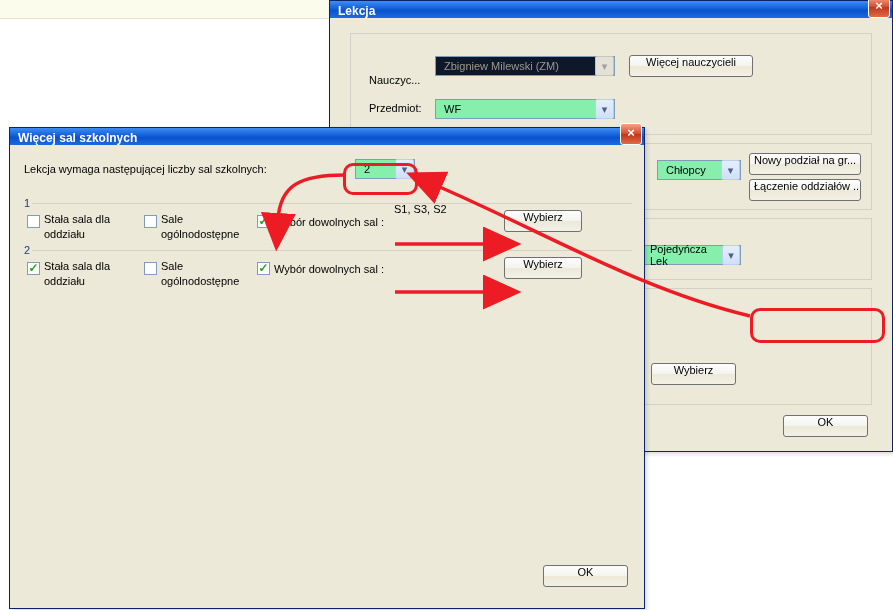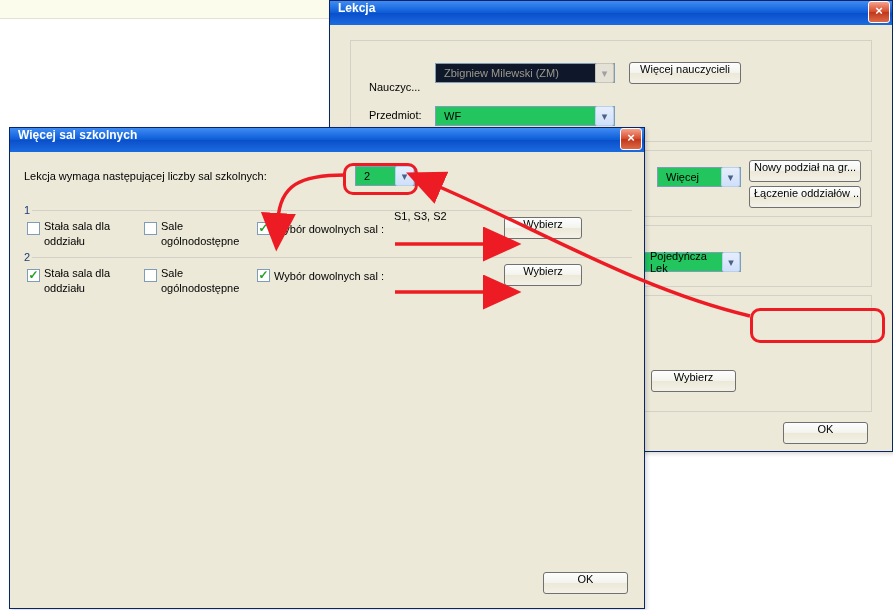--- a/index.html
+++ b/index.html
@@ -1,23 +1,23 @@
 <!DOCTYPE html>
 <html><head>
 <meta charset="utf-8">
 <style>
   html,body{margin:0;padding:0;width:893px;height:610px;background:#fff;font-family:"Tahoma","Segoe UI",sans-serif;font-size:11px;overflow:hidden}
   .win{position:absolute;border:1px solid #0a246a;background:#ece9d8;box-shadow:2px 2px 4px rgba(0,0,0,.15)}
-  .titlebar{height:24px;background:linear-gradient(to bottom,#3f8cf3 0%,#0b5bd7 50%,#0a4fca 51%,#1b6be0 100%);color:#fff;font-weight:bold;display:flex;align-items:flex-start;padding:0 2px 0 8px;font-size:12px;justify-content:space-between}
+  .titlebar{height:17px;background:linear-gradient(to bottom,#3f8cf3 0%,#0b5bd7 50%,#0a4fca 51%,#1b6be0 100%);color:#fff;font-weight:bold;display:flex;align-items:flex-end;padding:0 2px 0 8px;font-size:12px;justify-content:space-between}
   .titlebar .ttl{flex:1}
   .close-btn{width:20px;height:20px;border:1px solid #fff;border-radius:3px;background:linear-gradient(to bottom,#f5a18c,#d5492a 50%,#c0361a 51%,#de6a48);color:#fff;text-align:center;font-weight:bold;font-size:13px;line-height:17px;cursor:default}
   .body{position:relative;width:100%;height:calc(100% - 26px)}
   .fieldset{position:absolute;border:1px solid #d4d0c8;background:#ece9d8}
   .lbl{position:absolute;color:#000}
-  .input,.select{position:absolute;border:1px solid #7f9db9;background:#22c55e;height:20px;box-sizing:border-box;padding:2px 4px;font:inherit}
+  .input,.select{position:absolute;border:1px solid #7f9db9;background:#86efac;height:20px;box-sizing:border-box;padding:2px 4px;font:inherit}
   .select{display:flex;align-items:center;justify-content:space-between;padding-right:0}
   .select .val{padding-left:4px}
   .select .arrow{width:17px;height:18px;border:1px solid #b8d0ed;border-radius:2px;background:linear-gradient(to bottom,#e6eefc,#cfe0fa);display:flex;align-items:center;justify-content:center;color:#4d6185}
   .select.disabled{background:#0f172a}
   .select.disabled .val{color:#9c9a8c}
   .select.disabled .arrow{background:#e4e2d6;color:#a0a0a0;border-color:#c8c4b8}
   .btn{position:absolute;height:22px;border:1px solid #707070;border-radius:3px;background:linear-gradient(to bottom,#fdfdfd,#f3f3ee 50%,#ece9d8 51%,#f3f1e7);text-align:center;line-height:20px;font:inherit;box-sizing:border-box;cursor:default;padding:0 4px;overflow:hidden;white-space:nowrap}
   .checkbox{position:absolute;width:13px;height:13px;border:1px solid #7f9db9;background:#fff;box-sizing:border-box;display:flex;align-items:center;justify-content:center;color:#21a121;font-size:12px;font-weight:bold;line-height:11px}
   .clbl{position:absolute;max-width:100px;line-height:15px}
   .gnum{position:absolute;color:#1a3b7a}
@@ -36,31 +36,31 @@
     <span class="ttl">Lekcja</span>
     <span class="close-btn">×</span>
   </div>
   <div class="body">
     <div class="fieldset" style="left:20px;top:15px;right:20px;height:100px">
       <span class="lbl" style="left:18px;top:40px">Nauczyc...</span>
       <div class="select disabled" style="left:84px;top:22px;width:180px">
         <span class="val">Zbigniew Milewski (ZM)</span>
         <span class="arrow">▾</span>
       </div>
-      <div class="btn" style="left:278px;top:21px;width:112px">Więcej nauczycieli</div>
+      <div class="btn" style="left:278px;top:21px;width:124px">Więcej nauczycieli</div>
       <span class="lbl" style="left:18px;top:68px">Przedmiot:</span>
       <div class="select" style="left:84px;top:65px;width:180px">
         <span class="val">WF</span>
         <span class="arrow">▾</span>
       </div>
     </div>
 
     <div class="fieldset" style="left:20px;top:125px;right:20px;height:65px">
       <div class="select" style="right:130px;top:16px;width:84px">
-        <span class="val">Więcej</span>
+        <span class="val">Chłopcy</span>
         <span class="arrow">▾</span>
       </div>
       <div class="btn" style="right:10px;top:9px;width:112px">Nowy podział na gr...</div>
       <div class="btn" style="right:10px;top:35px;width:112px">Łączenie oddziałów ...</div>
     </div>
 
     <div class="fieldset" style="left:20px;top:200px;right:20px;height:60px">
       <span class="lbl" style="left:266px;top:30px">ść</span>
       <div class="select" style="right:130px;top:26px;width:100px">
         <span class="val">Pojedyńcza Lek</span>

